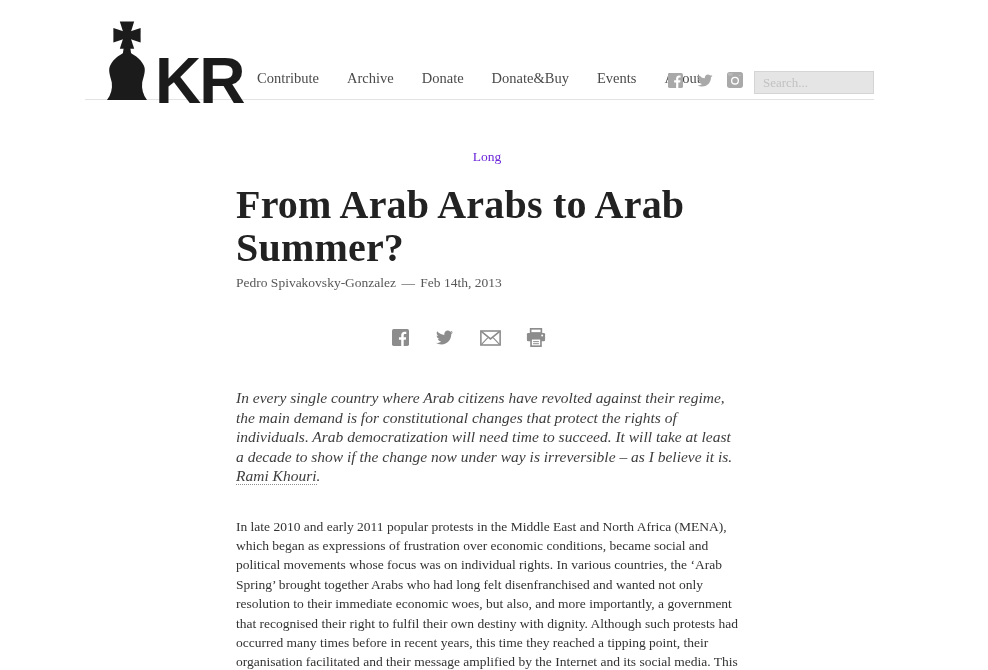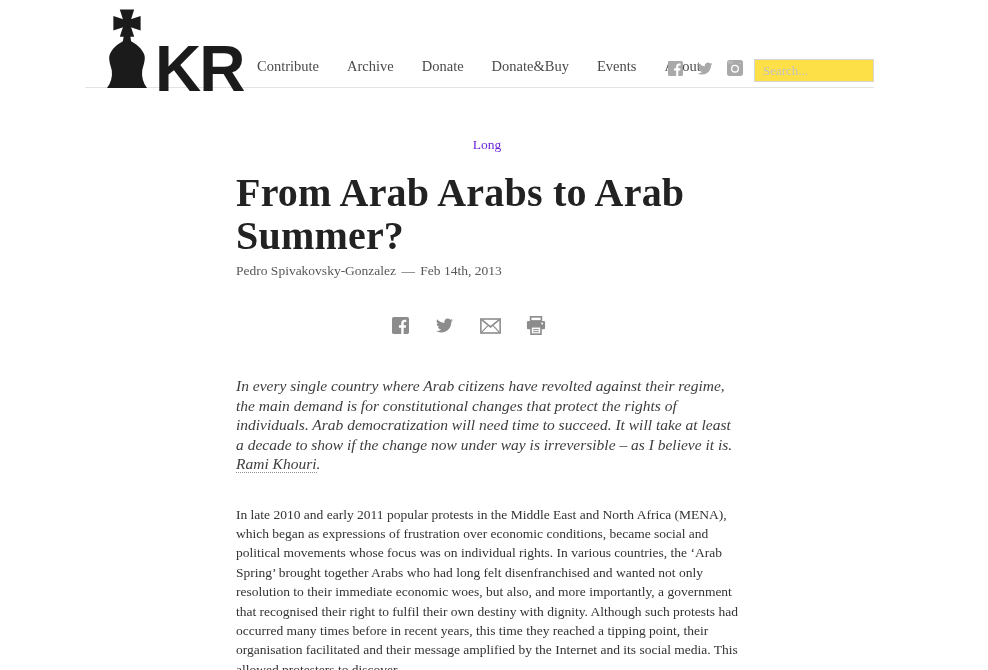--- a/index.html
+++ b/index.html
@@ -1,36 +1,36 @@
 <!DOCTYPE html>
 <html><head>
 <meta charset="utf-8">
 <style>
   * { margin:0; padding:0; box-sizing:border-box; }
   html,body { width:988px; height:670px; background:#ffffff; overflow:hidden; }
   body { font-family:"Liberation Serif", serif; }
 
-  .site-header { position:relative; margin-left:85px; width:789px; height:88px;
+  .site-header { position:relative; margin-left:85px; width:789px; height:100px;
                  border-bottom:1px solid #e3e3e3; }
 
   .logo { position:absolute; left:18px; bottom:-1px; display:flex; align-items:flex-end;
           text-decoration:none; cursor:pointer; }
   .logo svg { display:block; }
   .logo-text { font-family:"Liberation Sans", sans-serif; font-weight:bold;
                font-size:64px; line-height:1; letter-spacing:-2px; color:#1b1b1b;
                margin-left:4px; margin-bottom:-13px; }
 
   .main-nav { position:absolute; left:172px; bottom:12px; display:flex; gap:28px; }
   .main-nav a { font-size:14.5px; color:#4a4a4a; text-decoration:none; cursor:pointer; }
 
   .header-social { position:absolute; left:583px; bottom:11px; display:flex; gap:13px; align-items:center; }
   .header-social a { display:block; cursor:pointer; line-height:0; }
 
   .search-input { position:absolute; right:0; bottom:5px; width:120px; height:23px;
-                  border:1px solid #d5d5d5; background:#fde047; padding:0 8px;
+                  border:1px solid #d5d5d5; background:#e5e5e5; padding:0 8px;
                   font-family:"Liberation Serif", serif; font-size:13px; color:#444; outline:none; }
   .search-input::placeholder { color:#c2c2c2; }
 
   .article { margin:49px 0 0 236px; width:502px; }
 
   .category { text-align:center; font-size:13.5px; color:#6d28d9; }
 
   .title { margin-top:18px; font-size:40px; line-height:43px; font-weight:bold;
            color:#222222; letter-spacing:0.2px; }
 

